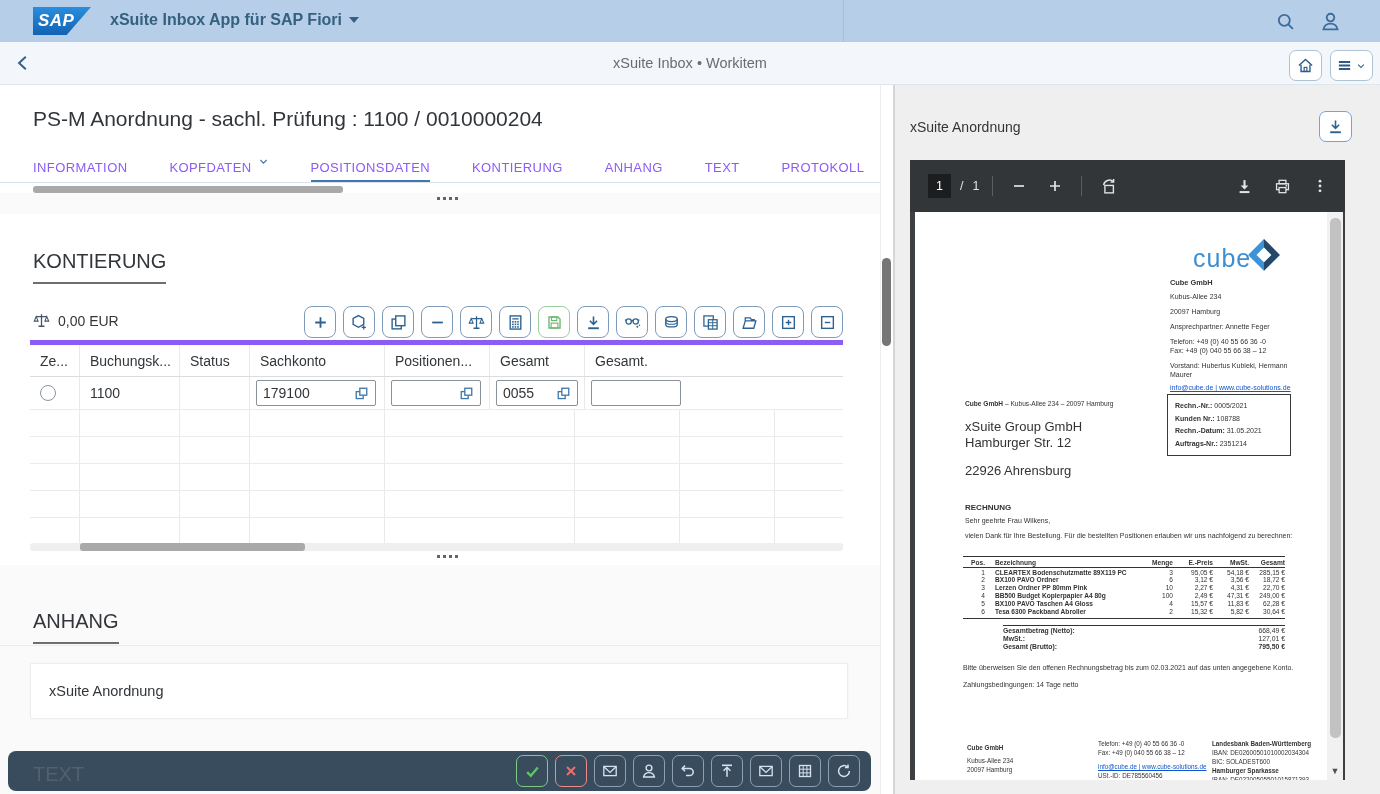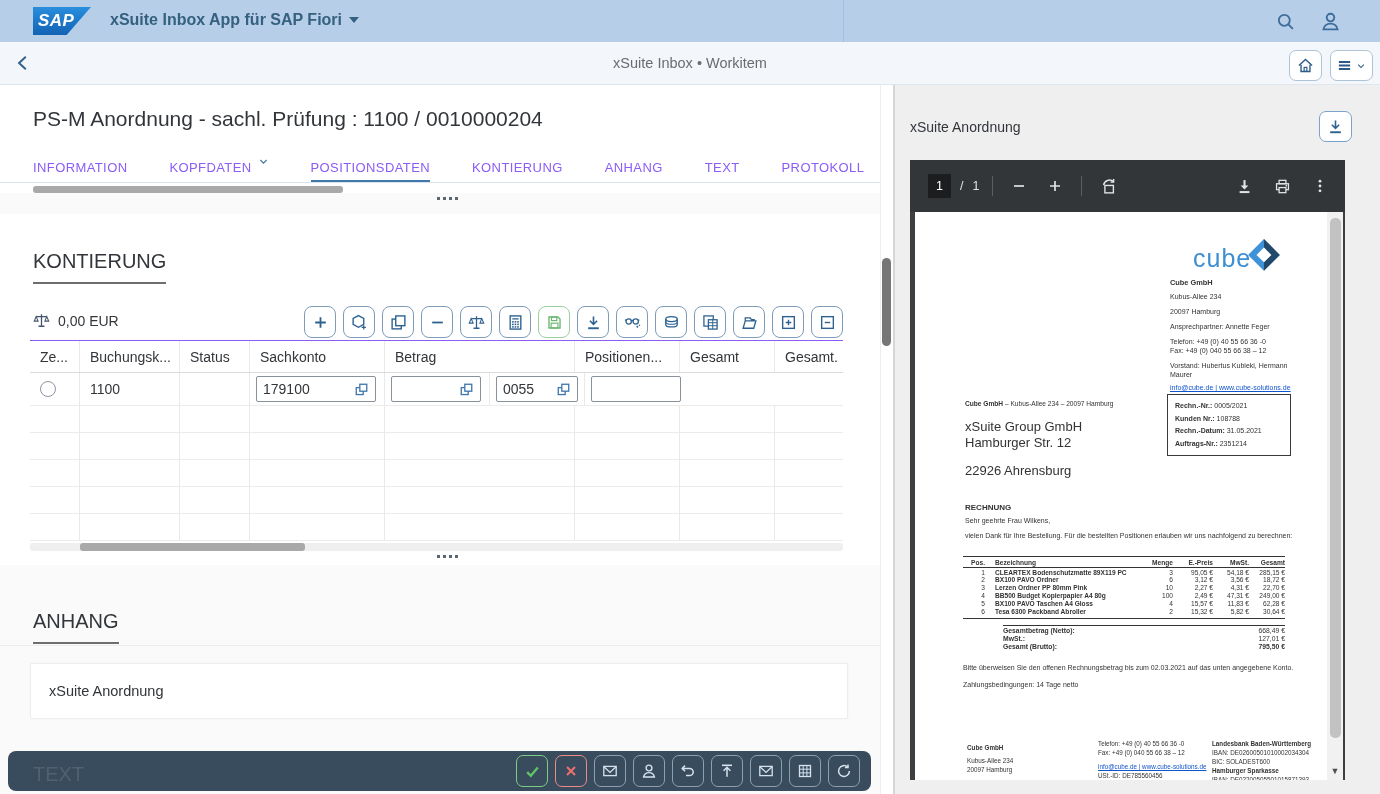--- a/index.html
+++ b/index.html
@@ -31,21 +31,21 @@
 .dots i{width:3px;height:3px;background:#5c6670;display:block}
 .grayband{background:#fafafa}
 .sechead{font-size:20px;color:#32363a;display:inline-block;padding-bottom:9px;border-bottom:2px solid #6e6e6e}
 .divline{height:1px;background:#ececec}
 
 .sumline{display:flex;align-items:center;gap:8px;font-size:14px;color:#32363a}
 .tbbar{display:flex;gap:7px}
 .ibtn{width:32px;height:32px;border:1px solid #7e9cba;border-radius:8px;background:#fff;color:#2d618f;display:flex;align-items:center;justify-content:center;cursor:pointer}
 .ibtn.green{border-color:#9ccea1;color:#6cb873}
 
-.ktable{left:30px;top:340px;width:813px;overflow:hidden;border-top:1px solid #8b5cf6;background:#fff}
+.ktable{left:30px;top:340px;width:813px;overflow:hidden;border-top:5px solid #8b5cf6;background:#fff}
 .krow{display:flex;border-bottom:1px solid #ebebeb}
 .krow.head{height:32px;border-bottom:1px solid #dcdcdc}
 .krow.r1{height:33px}
 .krow.empty{height:27px}
 .cell{border-right:1px solid #e9e9e9;padding-left:10px;display:flex;align-items:center;font-size:14px;color:#32363a;overflow:hidden;white-space:nowrap;flex:none}
 .c0{width:50px}.c1{width:100px}.c2{width:70px}.c3{width:135px}.c4{width:190px}.c5{width:105px}.c6{width:95px}.c7{width:98px;border-right:none}
 .radio{width:16px;height:16px;border:1.5px solid #8b96a2;border-radius:50%;background:#fff;margin-left:4px;cursor:pointer}
 .finput{height:26px;border:1px solid #89919a;border-radius:2px;background:#fff;display:flex;align-items:center;padding:0 6px;font-size:14px;color:#32363a;gap:6px;cursor:text}
 .finput .vh{margin-left:auto;color:#3f76ad;cursor:pointer}
 
@@ -407,21 +407,20 @@
       </svg>
     </div>
 </div>
 
 <div class="abs ktable">
   <div class="krow head">
     <div class="cell c0">Ze...</div>
     <div class="cell c1">Buchungsk...</div>
     <div class="cell c2">Status</div>
     <div class="cell c3">Sachkonto</div>
-    <div class="cell c4">Betrag</div>
     <div class="cell c5">Positionen...</div>
     <div class="cell c6">Gesamt</div>
     <div class="cell c7">Gesamt.</div>
   </div>
   <div class="krow r1">
     <div class="cell c0" style="padding-left:6px">
         <span class="radio"></span>
       </div>
     <div class="cell c1">
         <span>1100</span>

